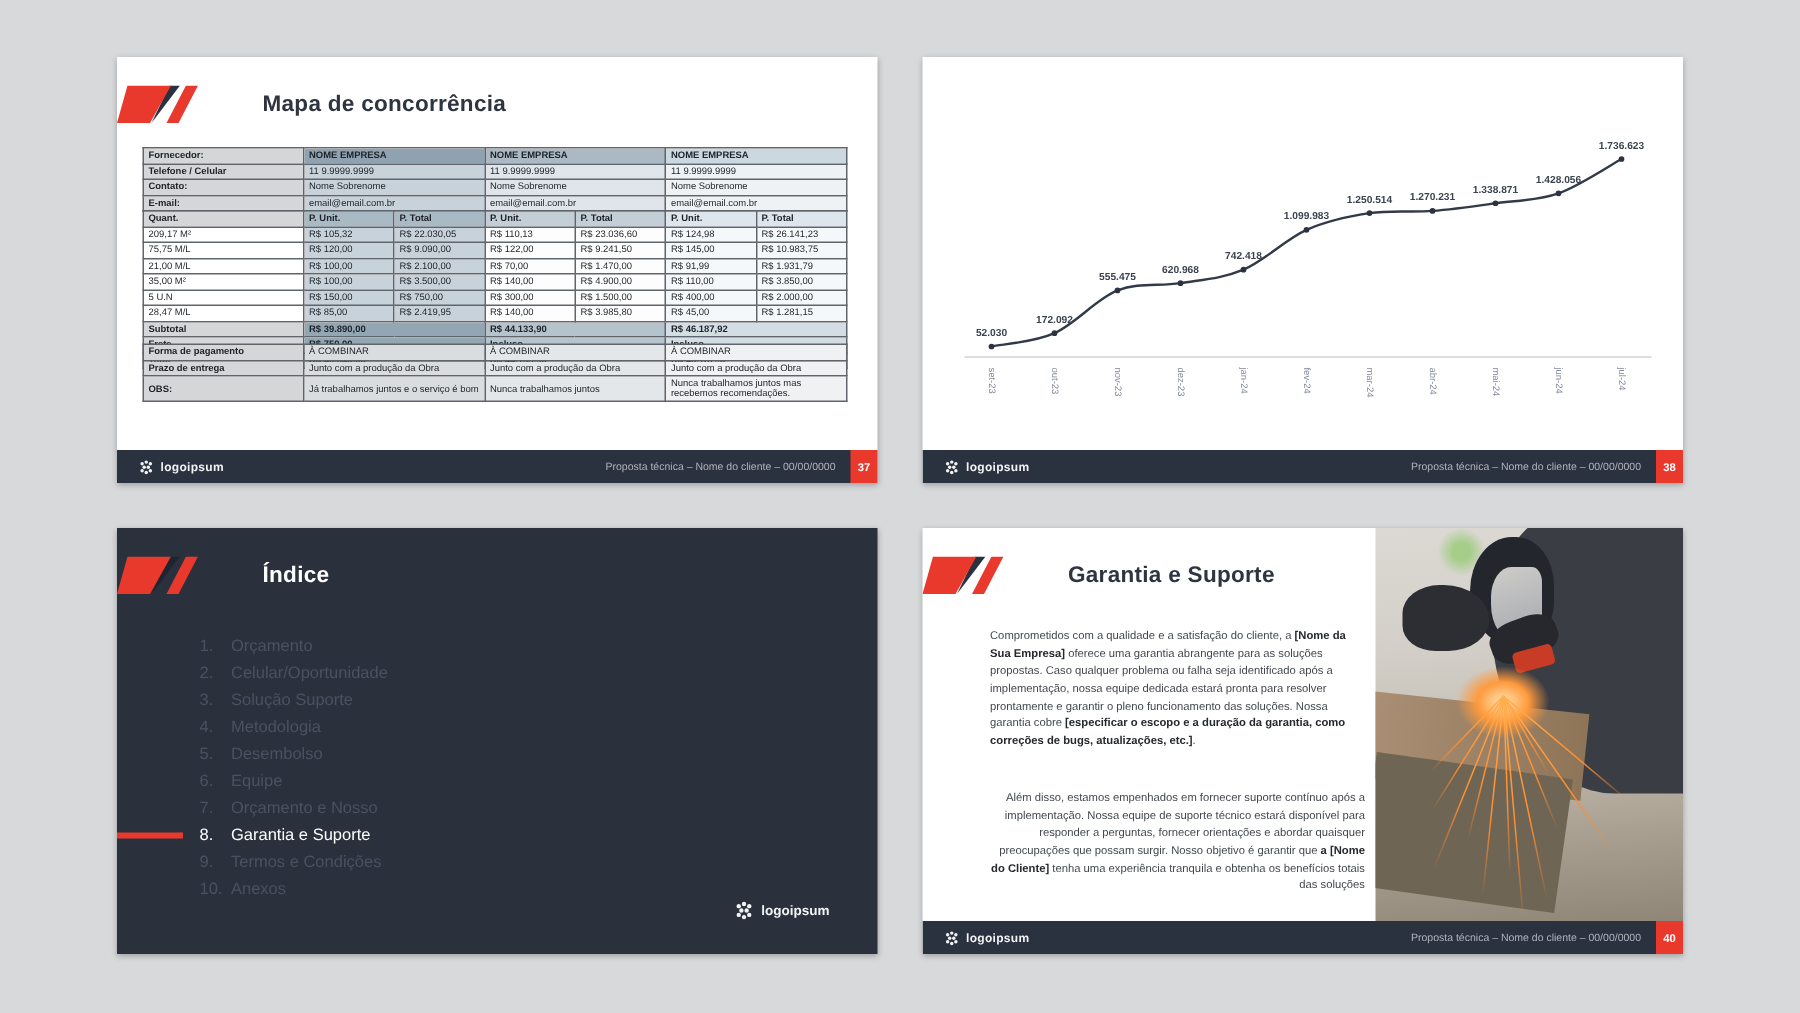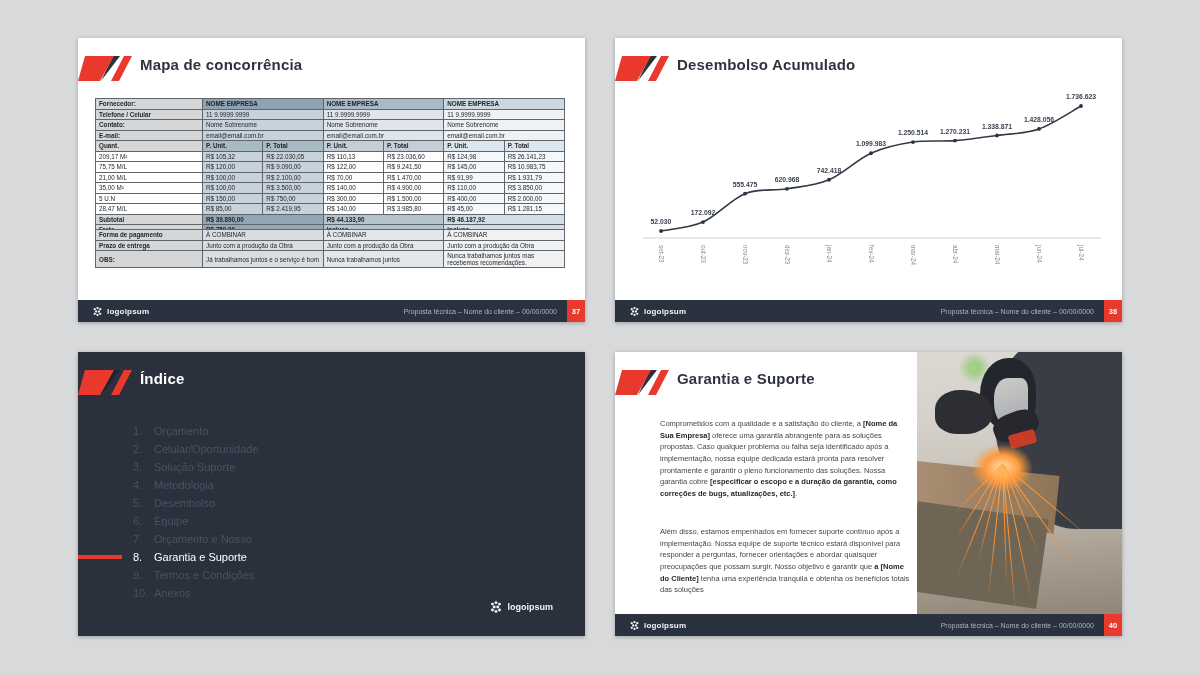--- a/index.html
+++ b/index.html
@@ -10,21 +10,21 @@
   .slide{
     position:absolute;width:507px;height:284px;background:#ffffff;
     box-shadow:0 1px 4px rgba(0,0,0,.28);overflow:hidden;
   }
   #slide-concorrencia{left:78px;top:38px;}
   #slide-desembolso{left:615px;top:38px;}
   #slide-indice{left:78px;top:352px;background:#2a303c;}
   #slide-garantia{left:615px;top:352px;}
 
   
-  .hdr{position:absolute;left:0;top:18px;height:26px;display:flex;align-items:flex-start;}
+  .hdr{position:absolute;left:0;top:18px;height:26px;display:flex;align-items:center;gap:35px;}
   .chev{width:54px;height:25px;flex:0 0 auto;}
   .slide-title{margin-left:8px;font-size:15px;font-weight:bold;color:#2e3440;letter-spacing:.2px;}
   #slide-indice .slide-title{color:#ffffff;}
 
   
   .foot{position:absolute;left:0;right:0;bottom:0;height:22px;background:#2b323f;display:flex;align-items:center;}
   .flogo{display:flex;align-items:center;margin-left:14px;gap:4px;}
   .flogo svg{width:11px;height:11px;}
   .flogo .ltxt{color:#f2f3f5;font-size:8px;font-weight:bold;letter-spacing:.2px;}
   .fdoc{margin-left:auto;margin-right:10px;color:#aeb3bc;font-size:7px;}
@@ -58,21 +58,21 @@
   #toc li .num{width:21px;flex:0 0 auto;}
   #toc li.active{color:#ffffff;}
   #toc li.active .marker{position:absolute;left:-55px;top:50%;transform:translateY(-50%);
     width:44px;height:4px;background:#e9392c;}
   .indice-logo{position:absolute;right:32px;bottom:22px;display:flex;align-items:center;gap:5px;}
   .indice-logo svg{width:14px;height:14px;}
   .indice-logo .ltxt{color:#f2f3f5;font-size:9px;font-weight:bold;}
 
   
   .para{position:absolute;left:45px;width:250px;font-size:7.5px;line-height:1.55;color:#42474e;}
-  #para1{top:66px;} #para2{top:174px;}
+  #para1{top:66px;} #para2{top:174px;text-align:right;}
   .para .bold{font-weight:bold;color:#25282d;}
   .photo{position:absolute;right:0;top:0;width:205px;height:262px;overflow:hidden;
     background:
       radial-gradient(circle at 28% 6%, rgba(130,200,90,.6) 0 6px, rgba(130,200,90,0) 16px),
       linear-gradient(175deg,#dcd9d4 0%,#d3cfc8 30%,#c2bcb1 55%,#a99f90 78%,#8f8677 100%);}
   .ph-worker{position:absolute;right:-22px;top:-18px;width:150px;height:195px;background:#3a3d44;
     border-radius:45% 0 0 55% / 40% 0 0 60%;}
   .ph-helmet{position:absolute;right:86px;top:6px;width:56px;height:72px;background:#23262c;
     border-radius:50% 45% 40% 50%;}
   .ph-visor{position:absolute;right:94px;top:26px;width:34px;height:50px;opacity:.85;
@@ -254,28 +254,20 @@
       </g>
         </svg>
       <span class="ltxt">logoipsum</span>
     </div>
     <span class="fdoc">Proposta técnica – Nome do cliente – 00/00/0000</span>
     <span class="pagebox">37</span>
   </div>
 </div>
 
 <div class="slide" id="slide-desembolso">
-  <div class="hdr">
-    <svg class="chev" viewBox="0 0 54 25">
-      <polygon points="35,0 42,0 23,25" fill="#2b323f"></polygon>
-      <polygon points="7,0 36,0 22,25 0,25" fill="#e9392c"></polygon>
-      <polygon points="46,0 54,0 41,25 33,25" fill="#e9392c"></polygon>
-    </svg>
-    <div class="slide-title">Desembolso Acumulado</div>
-  </div>
 
   <div id="chart"><svg viewBox="0 0 476 210" width="476" height="210">
         <line x1="12" y1="160" x2="470" y2="160" stroke="#cfd2d6" stroke-width="1"></line>
         <path d="M30,153C37,151.51519526279245 58,150.31726743492345 72,144.09117157675473C86,137.865075718586 100,121.19466680280242 114,115.64342485098774C128,110.09218289917307 142,113.09564080661224 156,110.78371986586671C170,108.47179892512119 184,107.69586966505659 198,101.77189920651458C212,95.84792874797256 226,81.52351181165618 240,75.23989711461462C254,68.95628241757306 268,66.17566518045209 282,64.0702110242652C296,61.96475686807832 310,63.69988171227906 324,62.60717217749331C338,61.514462642707564 352,59.46577293941821 366,57.51395381555071C380,55.562134691683205 394,55.81524973688007 408,50.89625743428829C422,45.977265131696505 443,31.816042905714713 450,28" fill="none" stroke="#323947" stroke-width="1.6"></path>
         <circle cx="30" cy="153" r="1.9" fill="#2c3340"></circle>
         <text x="30" y="146" text-anchor="middle" font-size="6.8" font-weight="bold" fill="#3b4250">52.030</text>
         <text x="30" y="167" transform="rotate(90 30 167)" font-size="6.3" fill="#83899a" dy="2">set-23</text>
         <circle cx="72" cy="144.09117157675473" r="1.9" fill="#2c3340"></circle>
         <text x="72" y="137.09117157675473" text-anchor="middle" font-size="6.8" font-weight="bold" fill="#3b4250">172.092</text>
         <text x="72" y="167" transform="rotate(90 72 167)" font-size="6.3" fill="#83899a" dy="2">out-23</text>

